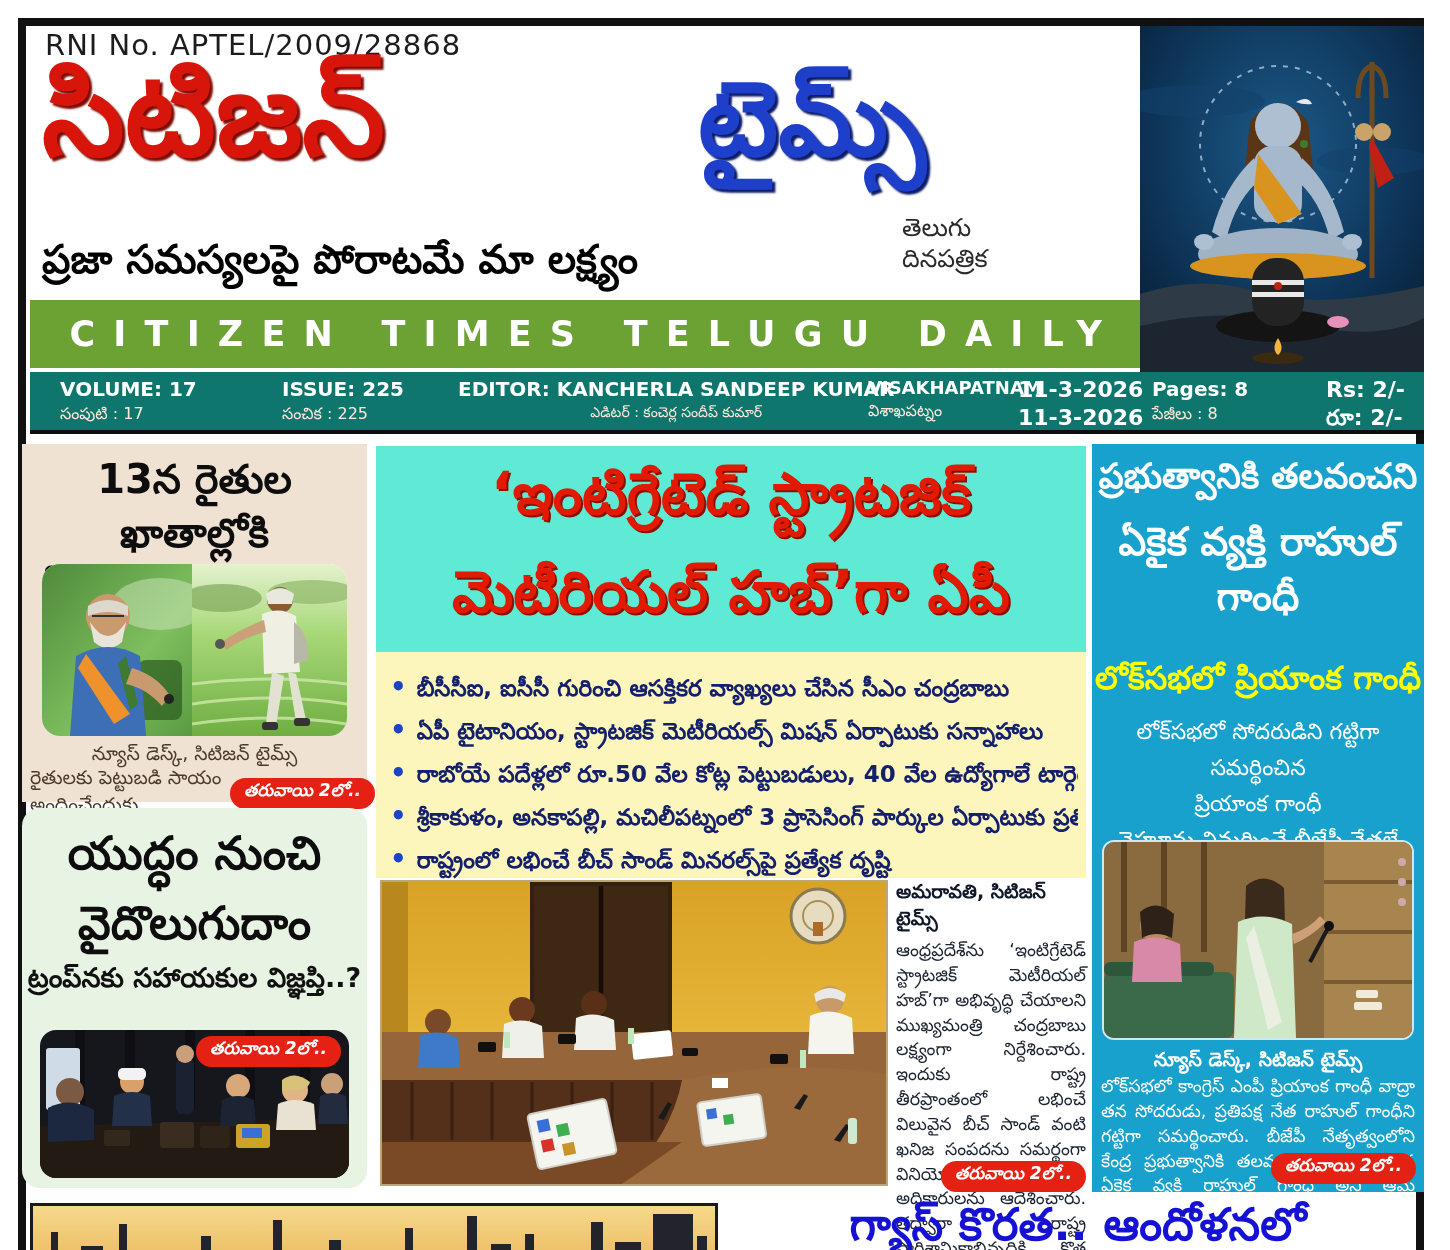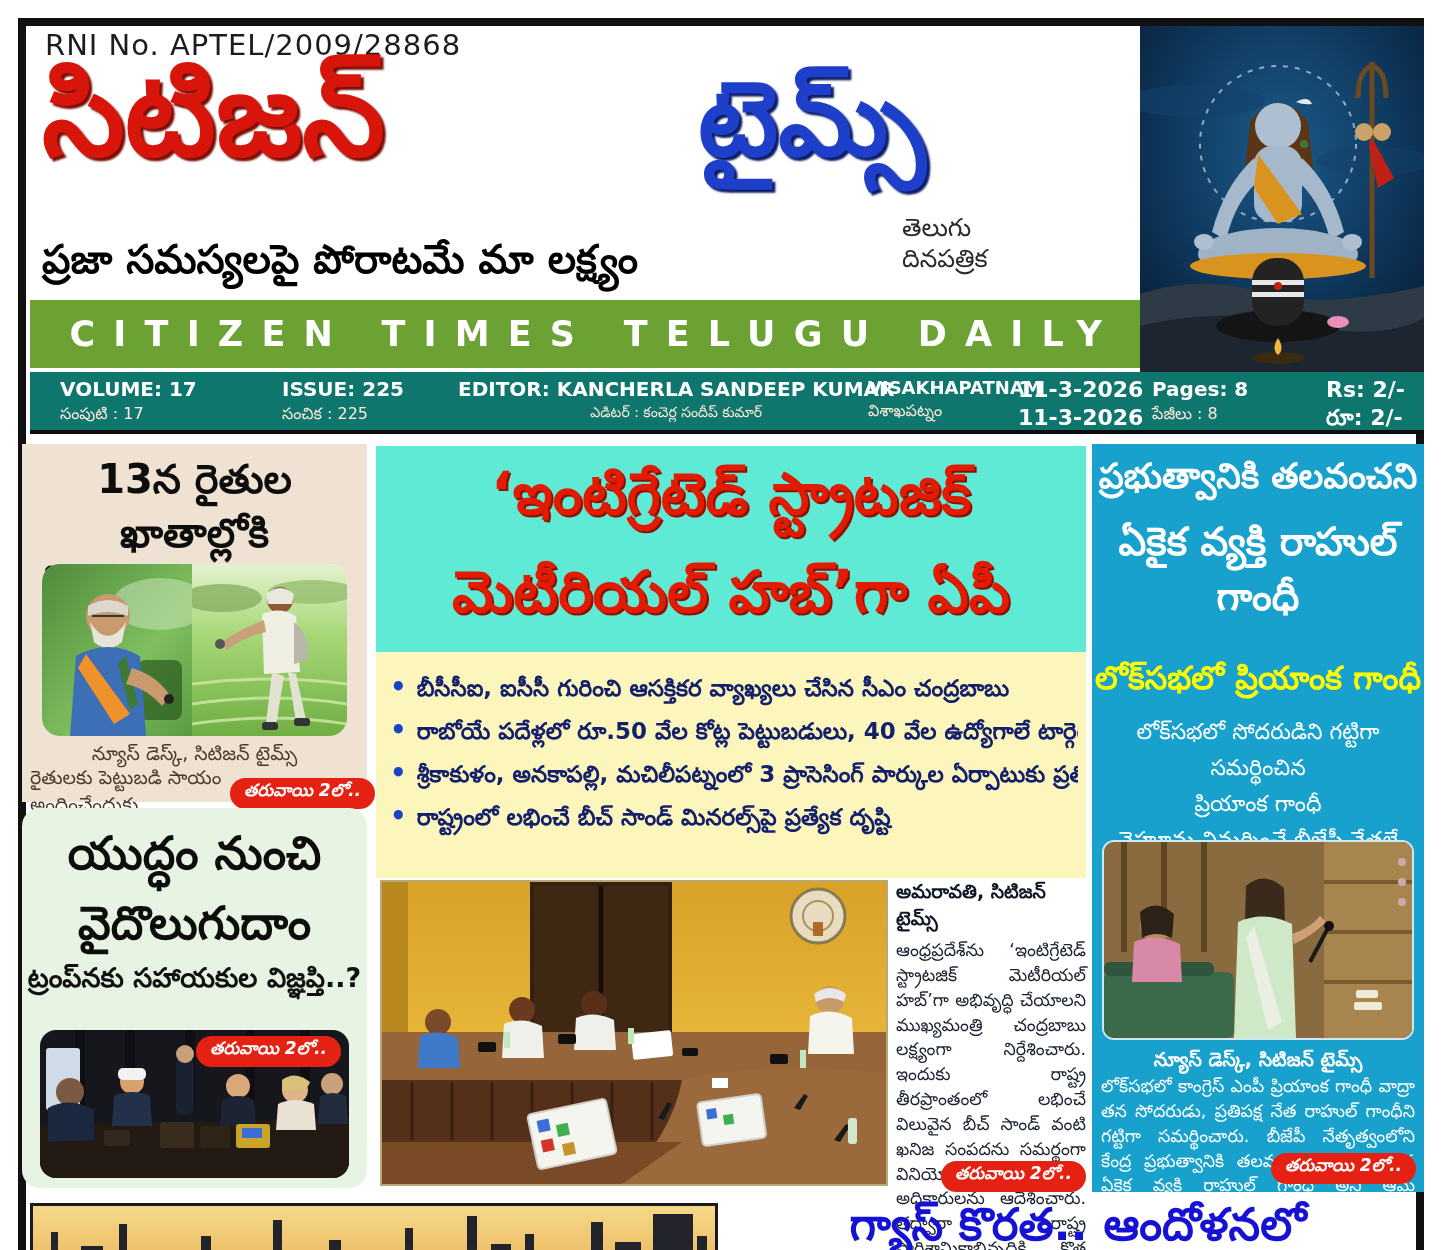--- a/index.html
+++ b/index.html
@@ -283,20 +283,21 @@
 </div>
 
 <div class="abs head-yellow">
   <div class="l l1">‘ఇంటిగ్రేటెడ్ స్ట్రాటజిక్</div>
   <div class="l l2">మెటీరియల్ హబ్’గా ఏపీ</div>
 </div>
 
 <div class="abs bullets-box">
   <ul>
     <li>బీసీసీఐ, ఐసీసీ గురించి ఆసక్తికర వ్యాఖ్యలు చేసిన సీఎం చంద్రబాబు</li>
+    <li>ఏపీ టైటానియం, స్ట్రాటజిక్ మెటీరియల్స్ మిషన్ ఏర్పాటుకు సన్నాహాలు</li>
     <li>రాబోయే పదేళ్లలో రూ.50 వేల కోట్ల పెట్టుబడులు, 40 వేల ఉద్యోగాలే టార్గెట్</li>
     <li>శ్రీకాకుళం, అనకాపల్లి, మచిలీపట్నంలో 3 ప్రాసెసింగ్ పార్కుల ఏర్పాటుకు ప్రతిపాదన</li>
     <li>రాష్ట్రంలో లభించే బీచ్ సాండ్ మినరల్స్‌పై ప్రత్యేక దృష్టి</li>
   </ul>
 </div>
 
 <div class="abs c-photo">
   <svg width="504" height="302" viewBox="0 0 504 302">
     <defs>
         <linearGradient id="wall" x1="0" y1="0" x2="0" y2="1">

